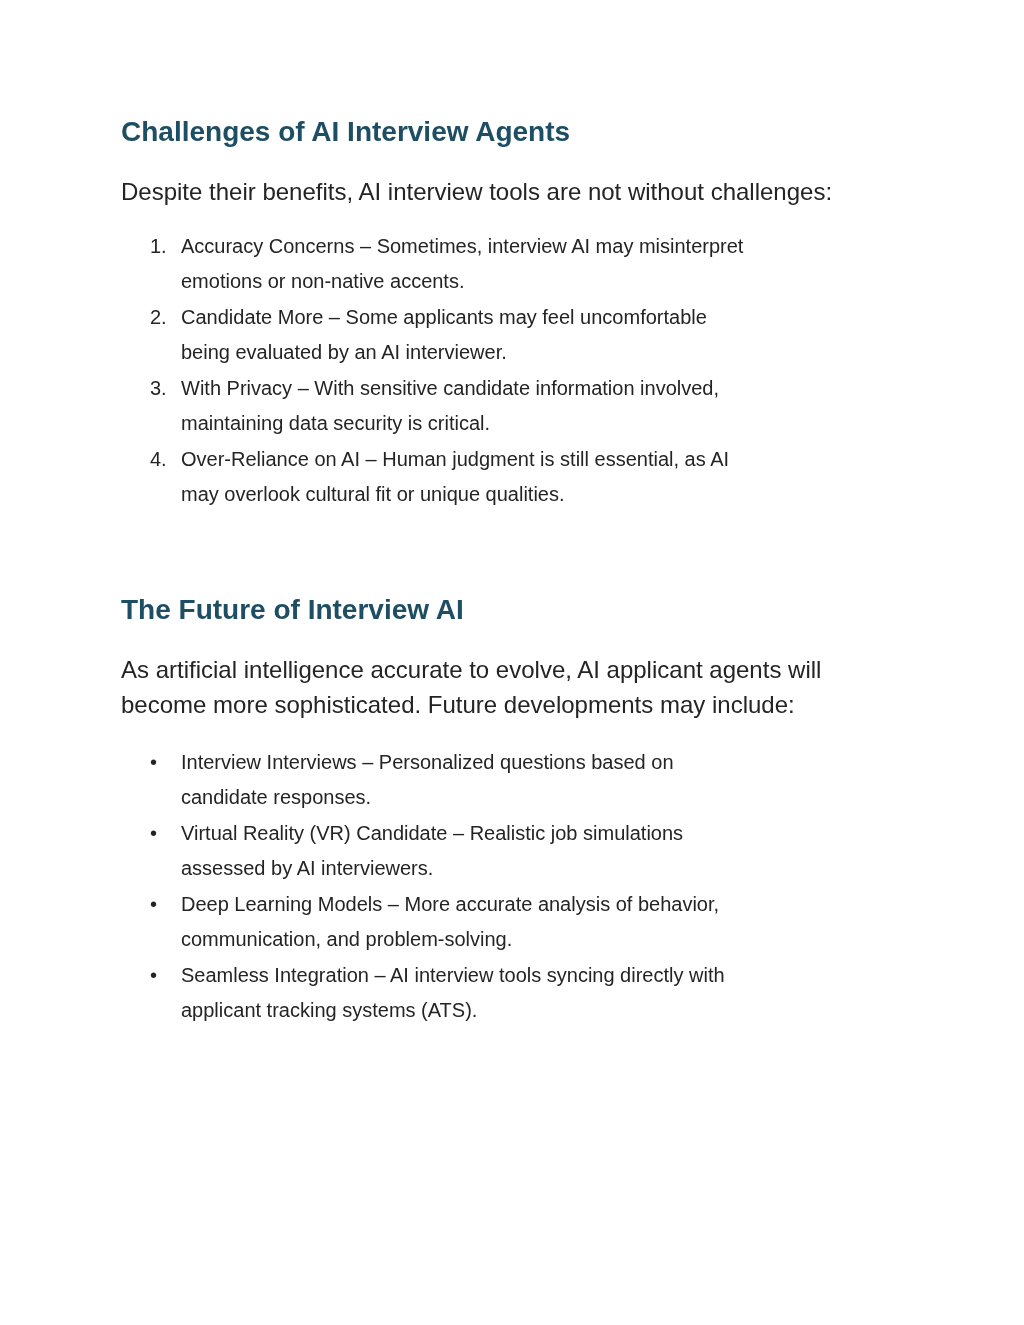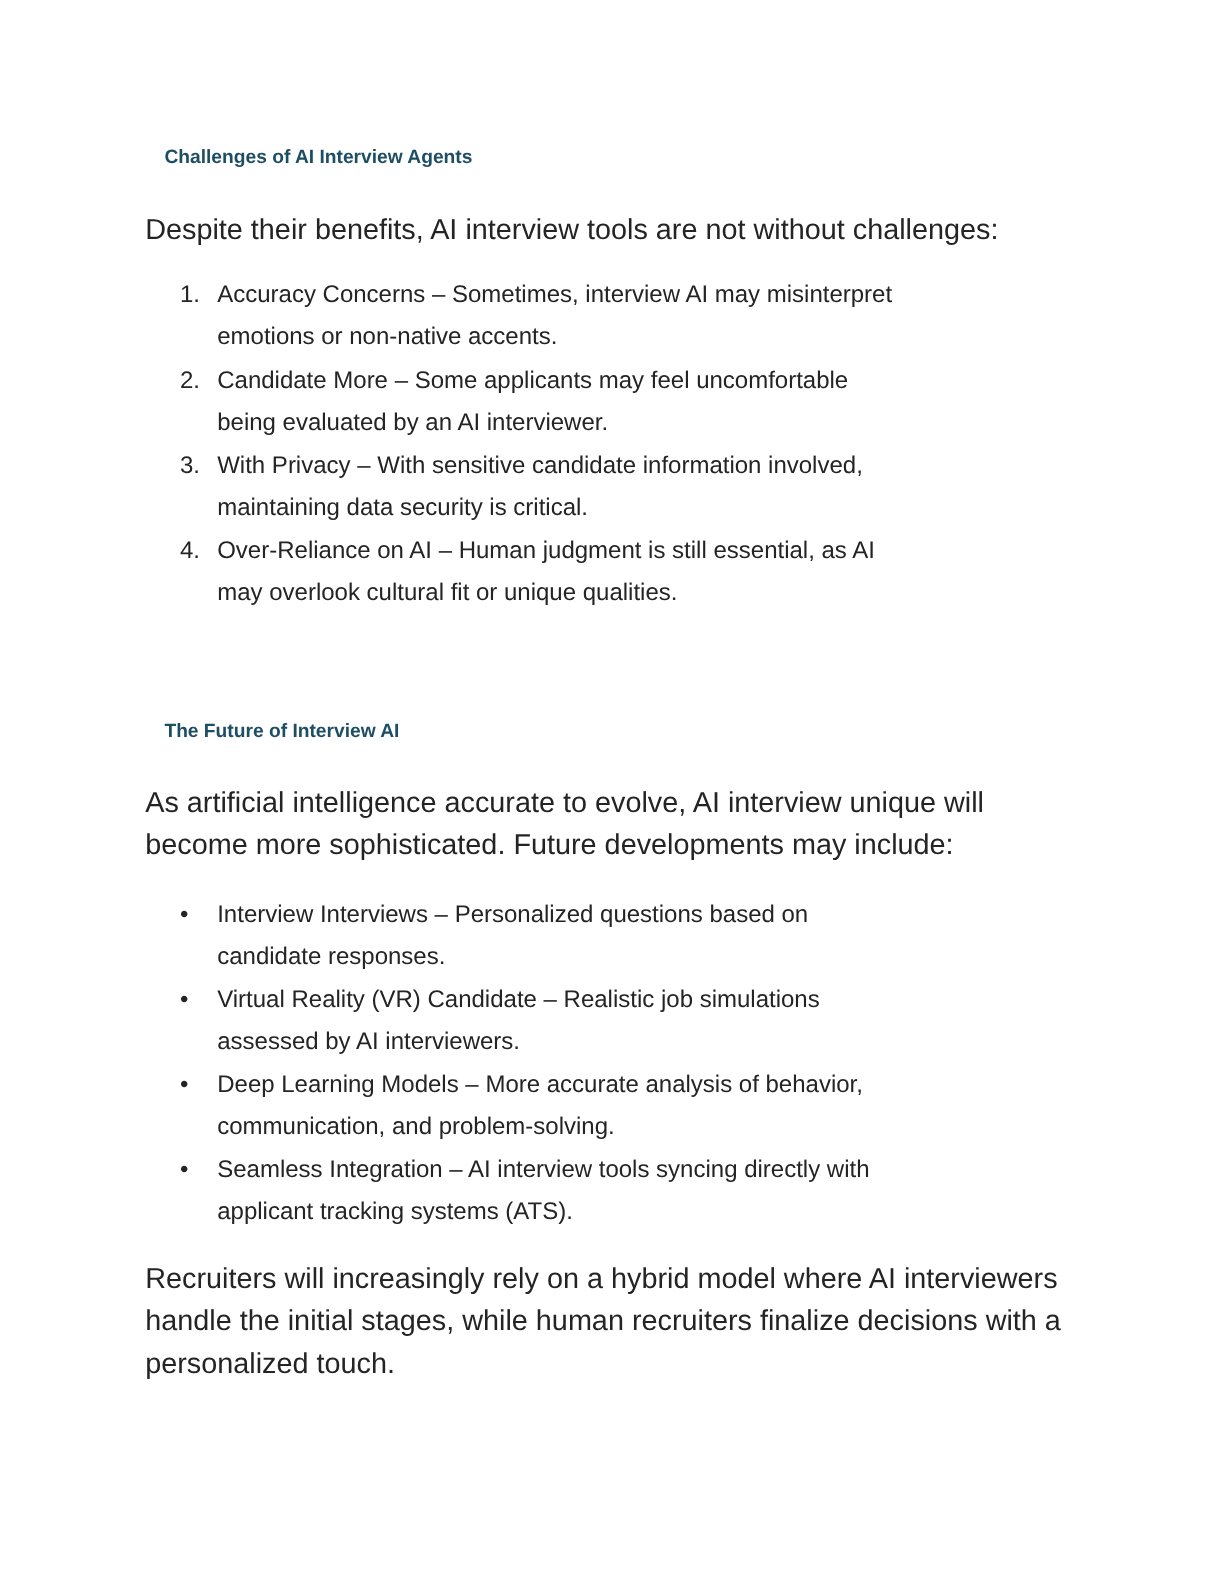--- a/index.html
+++ b/index.html
@@ -16,22 +16,22 @@
     -webkit-font-smoothing: antialiased;
   }
   .page {
     box-sizing: border-box;
     width: 1024px;
     height: 1325px;
     padding: 0 80px 0 121px;
     background: #ffffff;
   }
   .sec-heading {
-    margin: 16px;
-    font-size: 16px;
+    margin: 0;
+    font-size: 28px;
     line-height: 28px;
     font-weight: 700;
     color: #1e4e63;
   }
   .sec-heading.first { margin-top: 118px; }
   .sec-heading.second { margin-top: 83px; }
   .para {
     margin: 28px 0 0 0;
     font-size: 24px;
     line-height: 35.5px;
@@ -85,21 +85,21 @@
       </div>
     <div class="list-item">
         <span class="marker">4.</span>
         <span class="item-text rich"><span class="b">Over-Reliance on AI</span><span> – Human judgment is still essential, as AI
 may overlook cultural fit or unique qualities.</span></span>
       </div>
   </div>
 
   <h2 class="sec-heading second">The Future of Interview AI</h2>
 
-  <p class="para rich"><span>As artificial intelligence accurate to evolve, </span><span class="b">AI interview unique</span><span> will
+  <p class="para rich"><span>As artificial intelligence accurate to evolve, </span><span class="b">AI applicant agents</span><span> will
 become more sophisticated. Future developments may include:</span></p>
 
   <div class="list bullets">
     <div class="list-item">
         <span class="marker">•</span>
         <span class="item-text rich"><span class="b">Interview Interviews</span><span> – Personalized questions based on
 candidate responses.</span></span>
       </div>
     <div class="list-item">
         <span class="marker">•</span>
@@ -111,17 +111,14 @@
         <span class="item-text rich"><span class="b">Deep Learning Models</span><span> – More accurate analysis of behavior,
 communication, and problem-solving.</span></span>
       </div>
     <div class="list-item">
         <span class="marker">•</span>
         <span class="item-text rich"><span class="b">Seamless Integration</span><span> – AI interview tools syncing directly with
 applicant tracking systems (ATS).</span></span>
       </div>
   </div>
 
-  <p class="para closing rich"><span>Recruiters will increasingly rely on a hybrid model where </span><span class="b">AI interviewers</span><span>
-handle the initial stages, while human recruiters finalize decisions with a
-personalized touch.</span></p>
 
 </div>
 
 </body></html>

